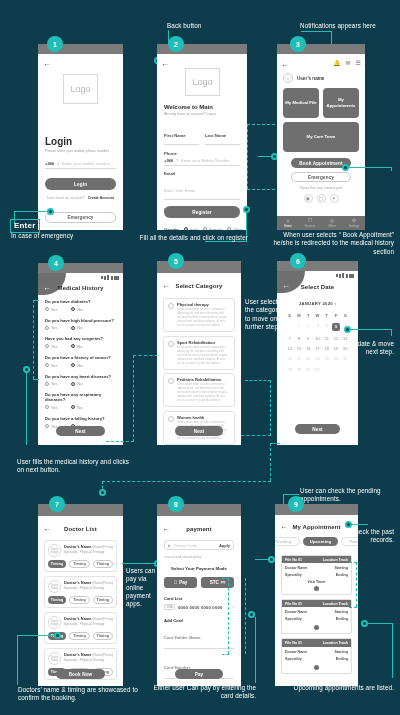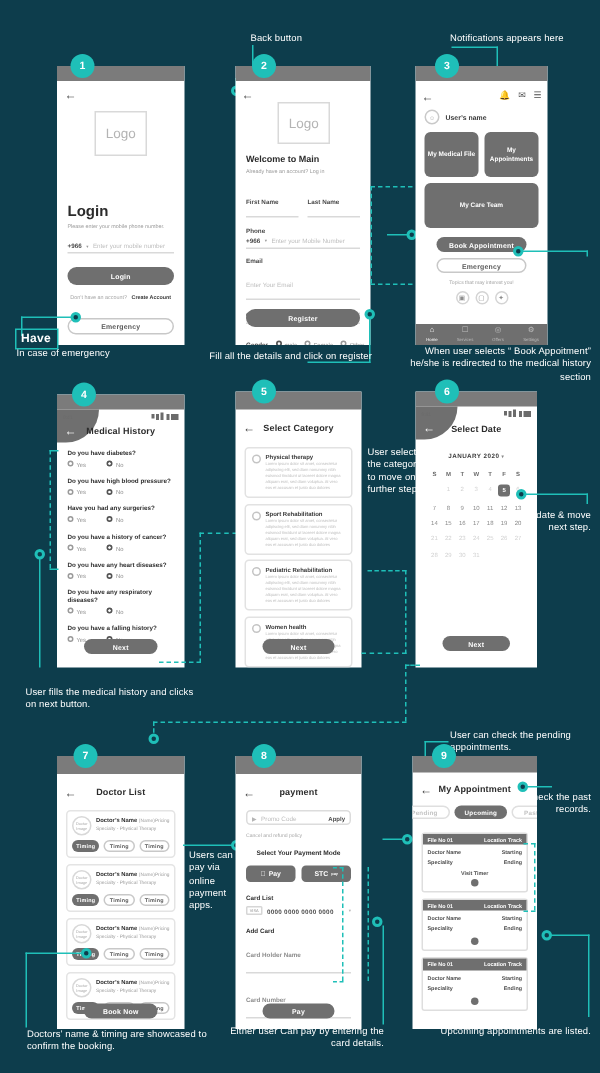--- a/index.html
+++ b/index.html
@@ -214,21 +214,21 @@
           <b style="color:#3a3a3a; margin-left:2px;">Create Account</b>
         </div>
         <div class="pill out" style="height:11px; margin-top:12px;">Emergency</div>
       </div>
     </div>
   </div>
 
   <div class="dot" style="left:47px; top:208px;"></div>
   <div class="line h" style="left:14px; top:211px; width:34px;"></div>
   <div class="line v" style="left:14px; top:211px; height:13px;"></div>
-  <div class="callbox" style="left:10px; top:219px;">Have</div>
+  <div class="callbox" style="left:10px; top:219px;">Enter</div>
   <div class="note" style="left:11px; top:232px; width:110px;">In case of emergency</div>
 
   <div class="badge" style="left:168px; top:36px;">2</div>
   <div class="phone" style="left:157px; top:44px; width:90px; height:186px;">
     <div class="topbar"></div>
     <div class="body">
       <div class="back" style="left:4px; top:6px;">←</div>
       <div class="logobox" style="position:absolute; left:28px; top:14px; width:35px; height:28px;">Logo</div>
       <div style="position:absolute; left:7px; right:7px; top:50px;">
         <div style="font-size:6px; font-weight:bold; color:#2b2b2b;">Welcome to Main</div>

